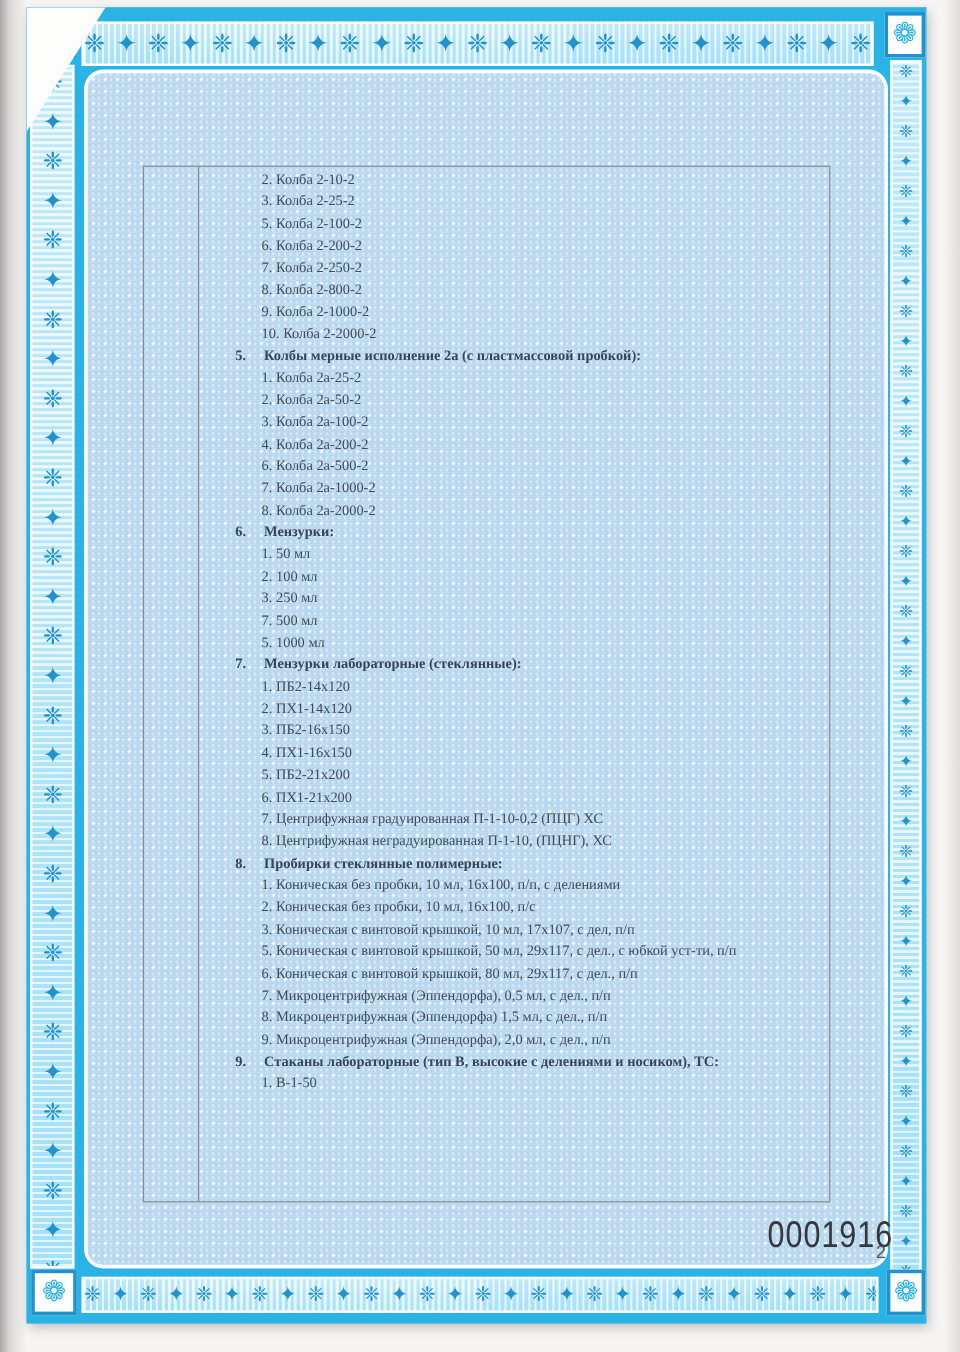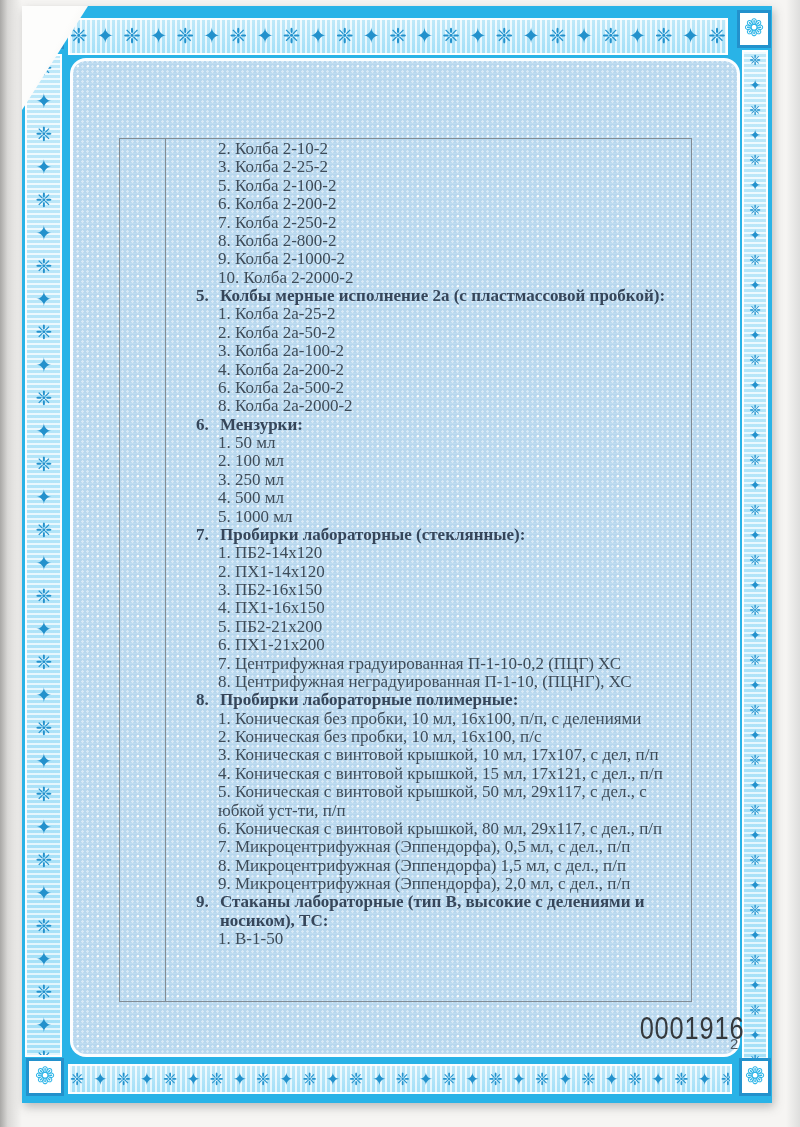--- a/index.html
+++ b/index.html
@@ -57,21 +57,21 @@
     background-size:10px 10px, 5px 5px, auto;
     background-position:0 0, 2px 3px, 0 0;}
 
   
   .table{position:absolute;left:46px;top:77px;width:573px;height:864px;
     border:1px solid #828c94;box-sizing:border-box;}
   .table-divider{position:absolute;left:45px;top:0;bottom:0;width:0;border-left:1px solid #828c94;}
 
   
   .text-block{position:absolute;left:123px;top:79px;width:480px;
-    font-size:17px;line-height:18.38px;color:#3e4c59;}
+    font-size:12px;line-height:18.38px;color:#3e4c59;}
   .sec-header{display:grid;grid-template-columns:24px 1fr;font-weight:bold;color:#36465a;}
   .sec-items .item{margin-left:22px;}
 
   
   .serial{position:absolute;left:519px;top:950px;width:200px;
     font-family:"Liberation Sans", sans-serif;font-size:31px;color:#35393d;
     letter-spacing:1px;transform:scaleX(.82);transform-origin:center;text-align:center;}
   .page-marker{position:absolute;left:657px;top:974px;
     font-family:"Liberation Sans", sans-serif;font-size:15px;color:#4c5660;}
 
@@ -122,65 +122,65 @@
     <div class="sec-header">
       <span class="sec-num">5.</span>
       <span class="sec-title">Колбы мерные исполнение 2а (с пластмассовой пробкой):</span>
     </div>
     <div class="sec-items">
             <div class="item">1. Колба 2а-25-2</div>
             <div class="item">2. Колба 2а-50-2</div>
             <div class="item">3. Колба 2а-100-2</div>
             <div class="item">4. Колба 2а-200-2</div>
             <div class="item">6. Колба 2а-500-2</div>
+            <div class="item">7. Колба 2а-1000-2</div>
             <div class="item">8. Колба 2а-2000-2</div>
           </div>
   </div>
 
   <div class="section">
     <div class="sec-header">
       <span class="sec-num">6.</span>
       <span class="sec-title">Мензурки:</span>
     </div>
     <div class="sec-items">
             <div class="item">1. 50 мл</div>
             <div class="item">2. 100 мл</div>
             <div class="item">3. 250 мл</div>
-            <div class="item">4. 500 мл</div>
+            <div class="item">7. 500 мл</div>
             <div class="item">5. 1000 мл</div>
           </div>
   </div>
 
   <div class="section">
     <div class="sec-header">
       <span class="sec-num">7.</span>
-      <span class="sec-title">Пробирки лабораторные (стеклянные):</span>
+      <span class="sec-title">Мензурки лабораторные (стеклянные):</span>
     </div>
     <div class="sec-items">
             <div class="item">1. ПБ2-14х120</div>
             <div class="item">2. ПХ1-14х120</div>
             <div class="item">3. ПБ2-16х150</div>
             <div class="item">4. ПХ1-16х150</div>
             <div class="item">5. ПБ2-21х200</div>
             <div class="item">6. ПХ1-21х200</div>
             <div class="item">7. Центрифужная градуированная П-1-10-0,2 (ПЦГ) ХС</div>
             <div class="item">8. Центрифужная неградуированная П-1-10, (ПЦНГ), ХС</div>
           </div>
   </div>
 
   <div class="section">
     <div class="sec-header">
       <span class="sec-num">8.</span>
-      <span class="sec-title">Пробирки лабораторные полимерные:</span>
+      <span class="sec-title">Пробирки стеклянные полимерные:</span>
     </div>
     <div class="sec-items">
             <div class="item">1. Коническая без пробки, 10 мл, 16х100, п/п, с делениями</div>
             <div class="item">2. Коническая без пробки, 10 мл, 16х100, п/с</div>
             <div class="item">3. Коническая с винтовой крышкой, 10 мл, 17х107, с дел, п/п</div>
-            <div class="item">4. Коническая с винтовой крышкой, 15 мл, 17х121, с дел., п/п</div>
             <div class="item">5. Коническая с винтовой крышкой, 50 мл, 29х117, с дел., с юбкой уст-ти, п/п</div>
             <div class="item">6. Коническая с винтовой крышкой, 80 мл, 29х117, с дел., п/п</div>
             <div class="item">7. Микроцентрифужная (Эппендорфа), 0,5 мл, с дел., п/п</div>
             <div class="item">8. Микроцентрифужная (Эппендорфа) 1,5 мл, с дел., п/п</div>
             <div class="item">9. Микроцентрифужная (Эппендорфа), 2,0 мл, с дел., п/п</div>
           </div>
   </div>
 
   <div class="section">
     <div class="sec-header">

